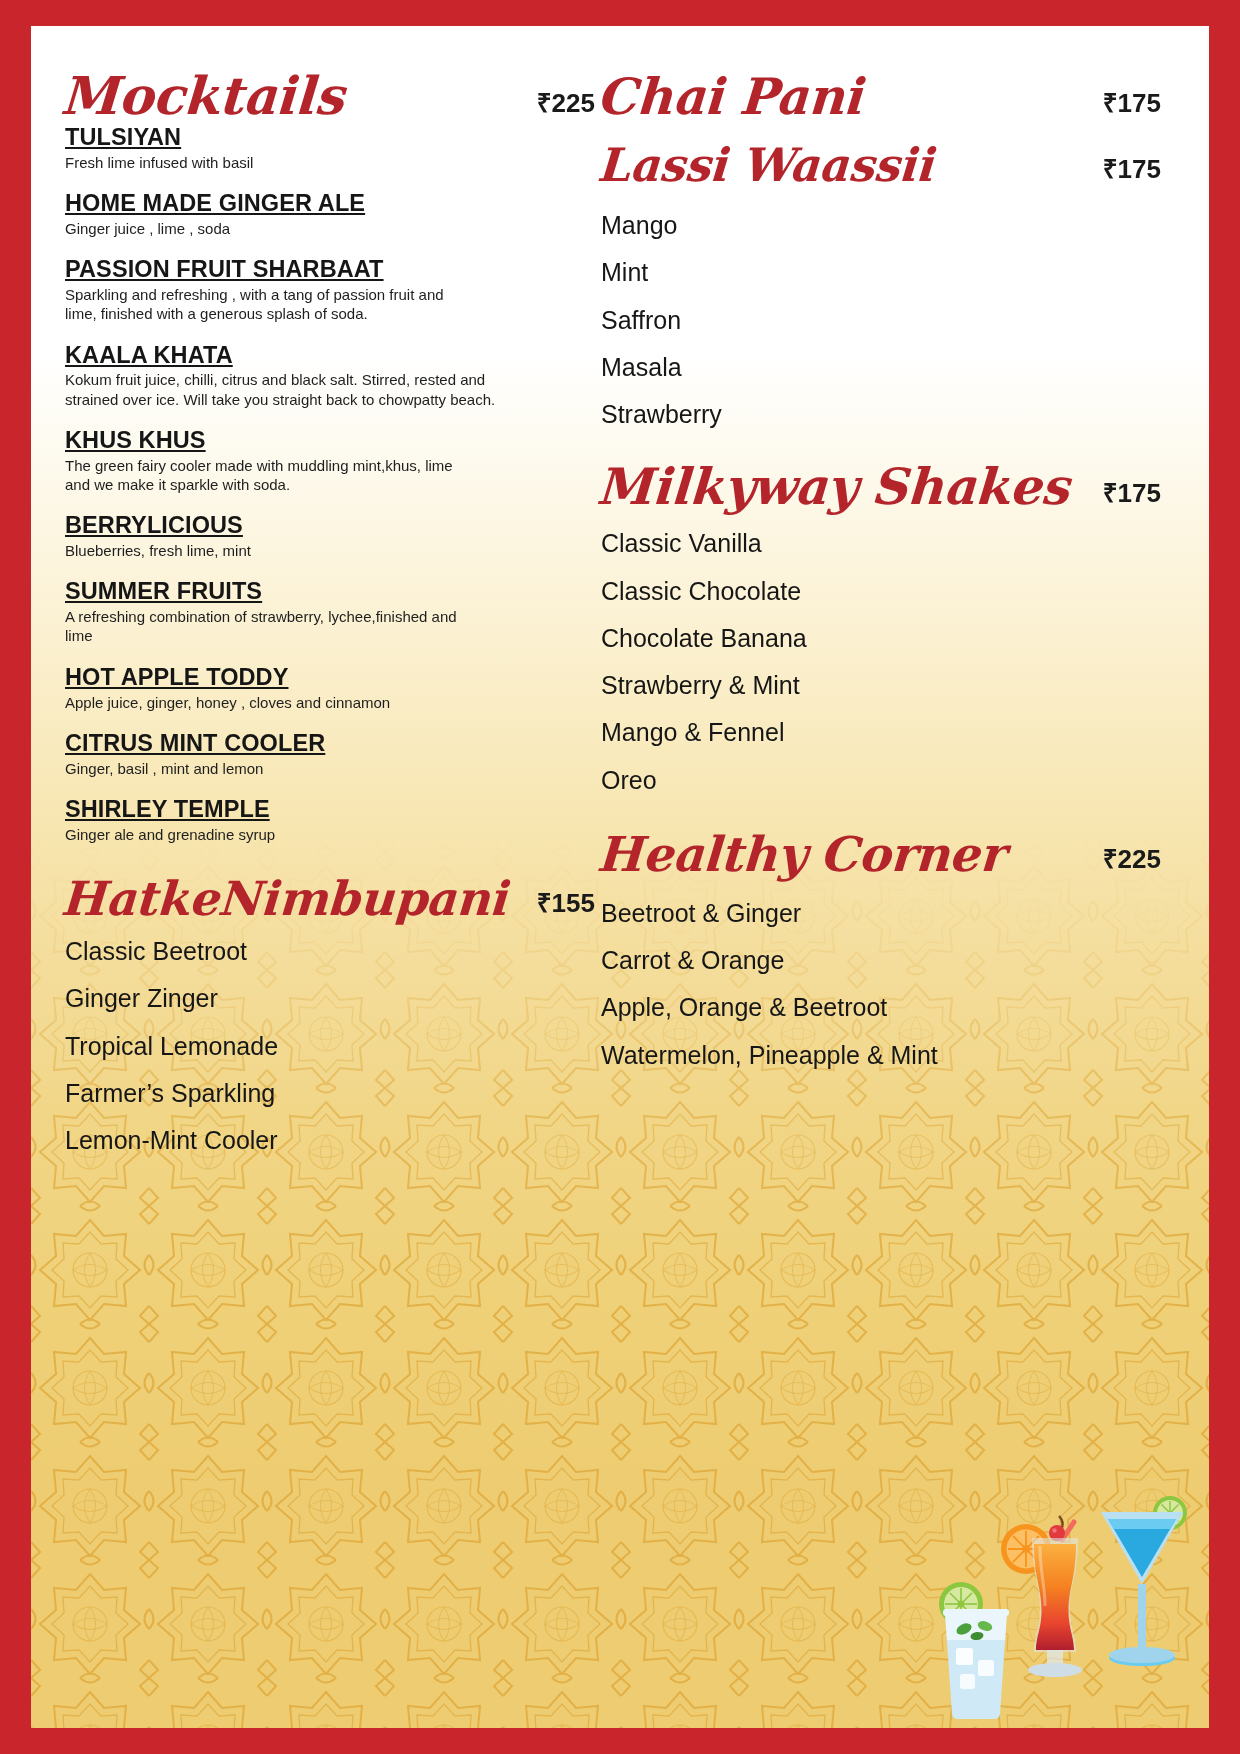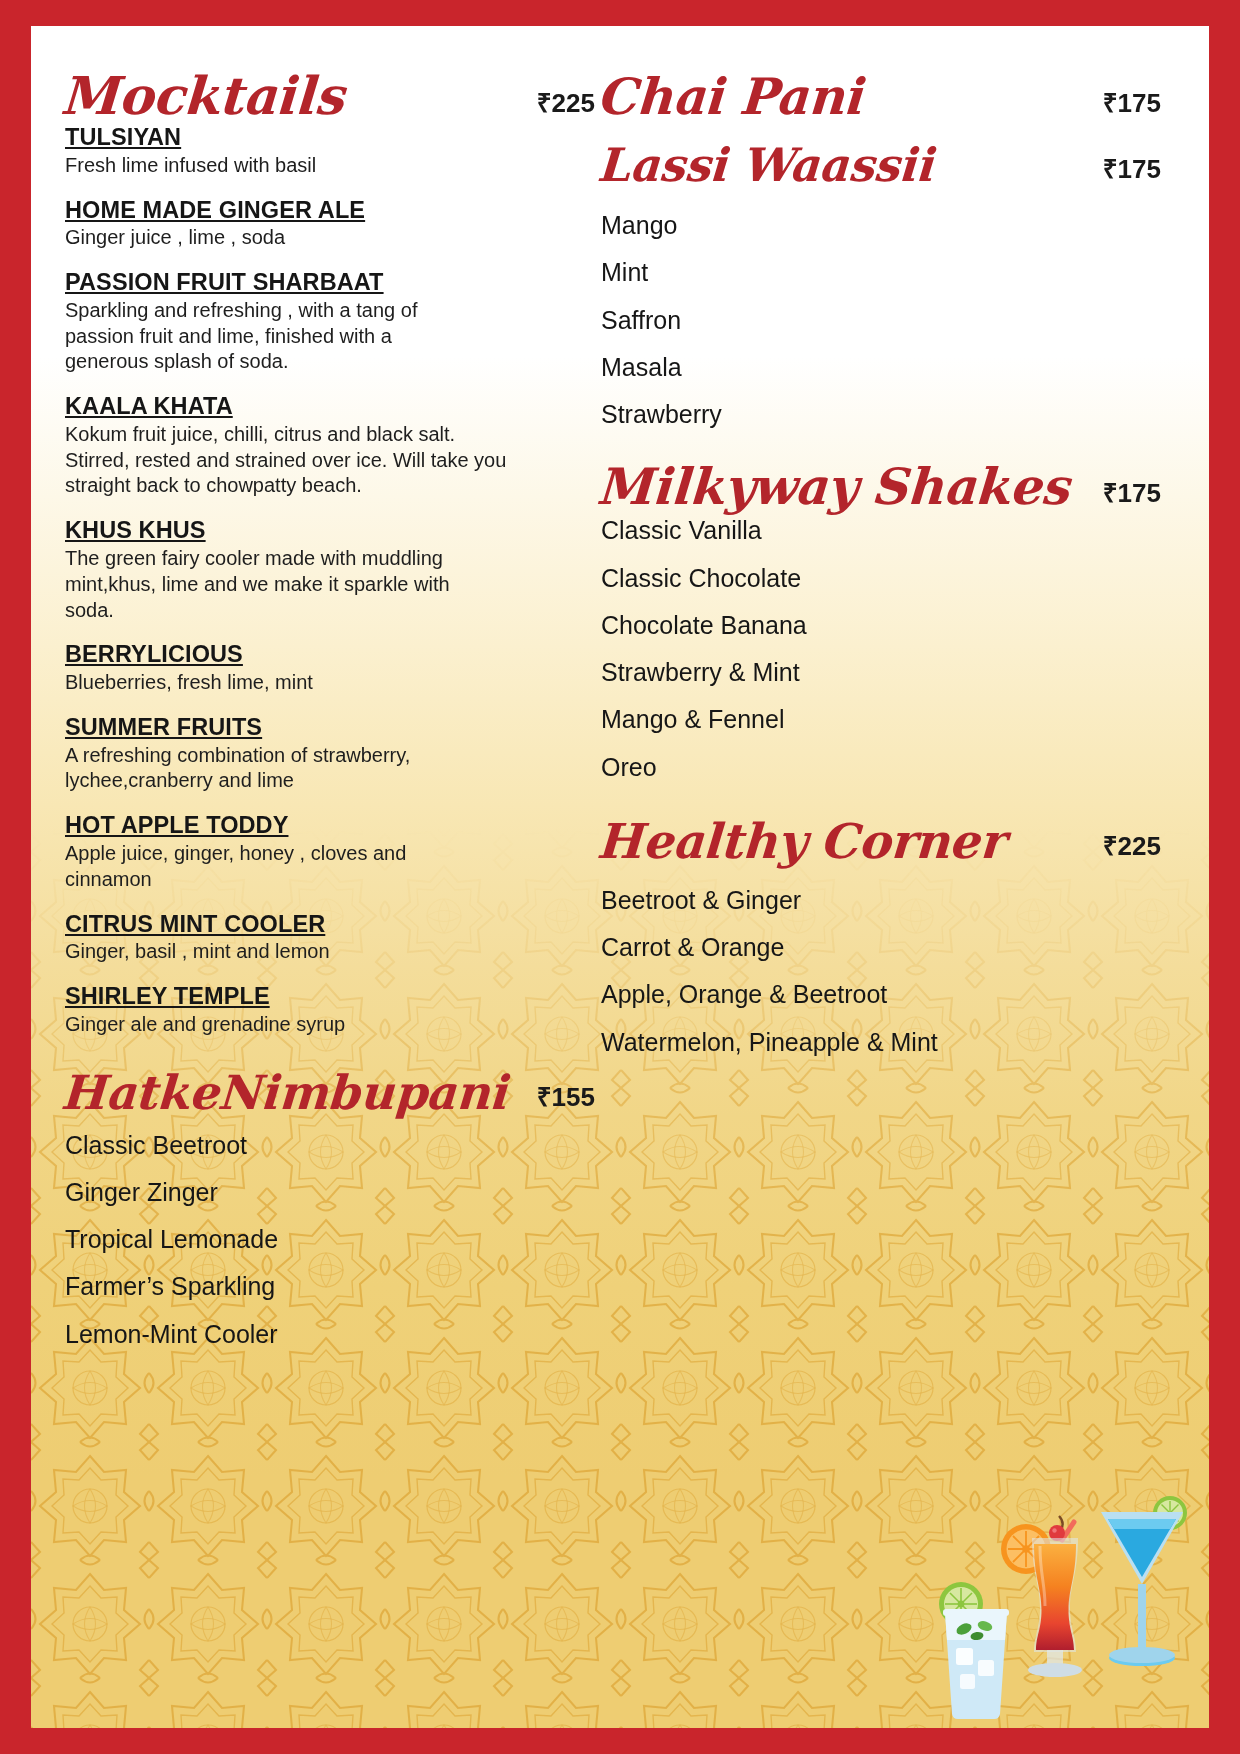--- a/index.html
+++ b/index.html
@@ -70,21 +70,21 @@
     padding-bottom:4px;
   }
 
   
   .item{ margin-bottom:18px; }
   .item-name{
     font-size:23.5px; font-weight:700; color:#161616;
     letter-spacing:0.1px; line-height:1.18;text-decoration:underline;
   }
   .item-desc{
-    font-size:20px; color:#1e1e1e; line-height:1.29;
+    font-size:15px; color:#1e1e1e; line-height:1.29;
     margin-top:1px;
   }
 
   
   .plain-list{ margin:0; padding:0; list-style:none; }
   .plain-item{
     font-size:25px; color:#161616; line-height:1.05;
     margin-bottom:21px;
   }
 
@@ -157,21 +157,21 @@
         <div class="item">
           <div class="item-name">KHUS KHUS</div>
           <div class="item-desc" style="max-width:395px">The green fairy cooler made with muddling mint,khus, lime and we make it sparkle with soda.</div>
         </div>
         <div class="item">
           <div class="item-name">BERRYLICIOUS</div>
           <div class="item-desc">Blueberries, fresh lime, mint</div>
         </div>
         <div class="item">
           <div class="item-name">SUMMER FRUITS</div>
-          <div class="item-desc" style="max-width:420px">A refreshing combination of strawberry, lychee,cranberry and lime</div>
+          <div class="item-desc" style="max-width:420px">A refreshing combination of strawberry, lychee,finished and lime</div>
         </div>
         <div class="item">
           <div class="item-name">HOT APPLE TODDY</div>
           <div class="item-desc" style="max-width:350px">Apple juice, ginger, honey , cloves and cinnamon</div>
         </div>
         <div class="item">
           <div class="item-name">CITRUS MINT COOLER</div>
           <div class="item-desc">Ginger, basil , mint and lemon</div>
         </div>
         <div class="item" style="margin-bottom:6px">
@@ -213,21 +213,21 @@
         <li class="plain-item">Saffron</li>
         <li class="plain-item">Masala</li>
         <li class="plain-item">Strawberry</li>
       </ul>
 
       <div class="section-head" style="margin-top:0px; height:66px;">
         <div class="script" style="font-size:50px; padding-bottom:2px;">Milkyway Shakes</div>
         <div class="price">₹175</div>
       </div>
 
-      <ul class="plain-list" style="margin-top:3px">
+      <ul class="plain-list" style="margin-top:16px">
         <li class="plain-item">Classic Vanilla</li>
         <li class="plain-item">Classic Chocolate</li>
         <li class="plain-item">Chocolate Banana</li>
         <li class="plain-item">Strawberry &amp; Mint</li>
         <li class="plain-item">Mango &amp; Fennel</li>
         <li class="plain-item">Oreo</li>
       </ul>
 
       <div class="section-head" style="margin-top:2px; height:66px;">
         <div class="script" style="font-size:48px; padding-bottom:2px;">Healthy Corner</div>

